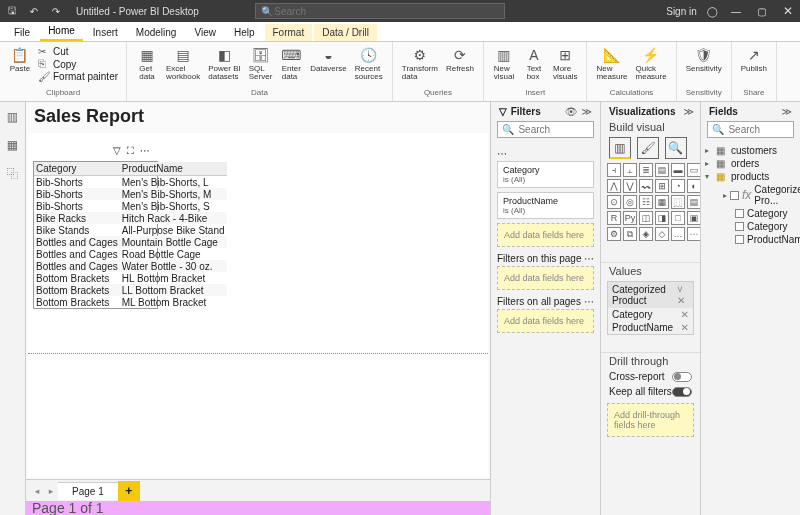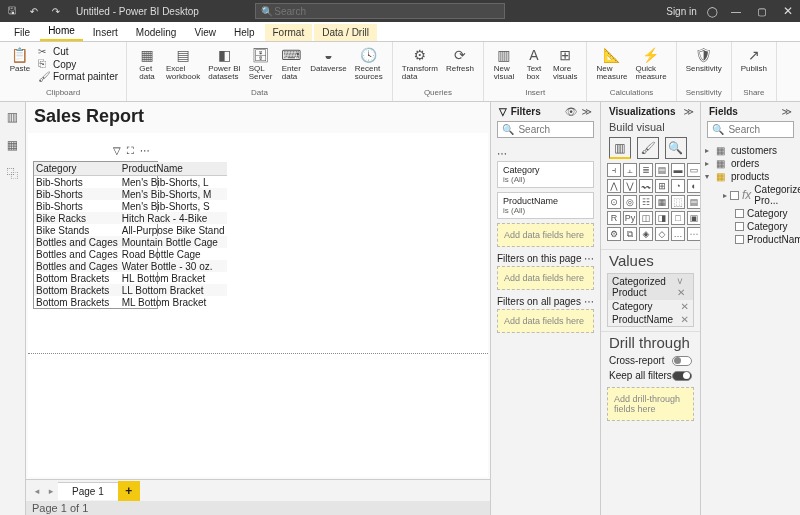--- a/index.html
+++ b/index.html
@@ -39,42 +39,42 @@
 .visual-tools span{font-size:10px;cursor:pointer}
 .vtable{width:100%;border-collapse:collapse;font-size:6.5px}
 .vtable th{background:#eee;border-bottom:1px solid #ccc;text-align:left;padding:1px 2px;font-weight:400}
 .vtable td{padding:0.5px 2px;white-space:nowrap;overflow:hidden}
 .vtable tr:nth-child(even) td{background:#f7f7f7}
 .dotted{position:absolute;left:0;right:0;top:220px;border-top:1px dotted #888}
 .page-tabs{height:22px;background:#f3f3f3;border-top:1px solid #ccc;display:flex;align-items:center;gap:0;padding-left:4px}
 .page-nav{width:14px;text-align:center;color:#888;cursor:pointer;font-size:9px}
 .page-tab{padding:3px 14px;background:#fff;border-top:1px solid #ccc;font-size:10px;cursor:pointer}
 .page-add{width:22px;height:20px;background:#f2c811;display:flex;align-items:center;justify-content:center;font-size:12px;cursor:pointer;font-weight:bold}
-.status{height:14px;background:#e5e5e5;font-size:11px;padding:0 6px;color:#555;display:flex;align-items:center}
+.status{height:14px;background:#f0abfc;font-size:14px;padding:0 6px;color:#555;display:flex;align-items:center}
 .panel{background:#f3f3f3;border-left:1px solid #ccc;display:flex;flex-direction:column}
 .panel-head{display:flex;align-items:center;gap:4px;padding:4px 8px;font-size:11px;font-weight:600}
 .panel-head .ph-spacer{flex:1}
 .panel-head .ph-ico{color:#555;font-size:10px;cursor:pointer;font-weight:normal}
 .filters{width:110px}
 .search-box{margin:0 6px 4px;border:1px solid #aaa;background:#fff;display:flex;align-items:center;padding:2px 4px;gap:4px}
 .search-box input{border:none;outline:none;width:100%;font-size:10px}
 .fsec{padding:2px 6px;font-size:9px;color:#555}
 .fsec-head{display:flex;justify-content:space-between;margin:4px 0 2px}
 .fcard{border:1px solid #ccc;background:#fff;padding:3px 5px;margin-bottom:4px}
 .fcard .fn{font-size:9px;color:#222}
 .fcard .fv{font-size:8px;color:#666}
 .fdrop{border:1px dashed #bbb;background:#fef9c3;padding:6px;text-align:left;color:#888;font-size:9px;margin-bottom:6px}
 .viz{width:100px}
 .viz-sub{padding:0 8px 4px;font-size:11px;color:#444}
 .viz-modes{display:flex;gap:6px;padding:0 8px 4px}
 .viz-modes .mode{width:22px;height:22px;border:1px solid #666;display:flex;align-items:center;justify-content:center;font-size:12px;cursor:pointer;color:#555}
 .viz-modes .mode.active{border-bottom:2px solid #f2c811}
 .viz-grid{display:grid;grid-template-columns:repeat(6,14px);gap:2px;padding:0 6px 6px}
 .viz-grid .vg{width:14px;height:14px;border:1px solid #888;background:#fff;font-size:9px;display:flex;align-items:center;justify-content:center;color:#555;cursor:pointer}
-.viz-section-head{padding:2px 8px;font-size:15px;color:#444;border-top:1px solid #ddd;margin-top:2px}
+.viz-section-head{padding:2px 8px;font-size:11px;color:#444;border-top:1px solid #ddd;margin-top:15px}
 .well{margin:2px 6px;border:1px solid #ccc;background:#84cc16;font-size:9px}
 .well-head{display:flex;justify-content:space-between;padding:2px 4px;background:#e4e4e4}
 .well-item{display:flex;justify-content:space-between;padding:1px 4px;background:#f0f0f0}
 .well-item .x{color:#888;cursor:pointer}
 .dt{padding:2px 8px;font-size:9px;display:flex;justify-content:space-between;align-items:center}
 .toggle{width:20px;height:10px;border:1px solid #888;border-radius:5px;position:relative;background:#fff;cursor:pointer}
 .toggle.on{background:#444}
 .toggle .knob{position:absolute;width:7px;height:7px;border-radius:50%;background:#888;top:0.5px;left:1px}
 .toggle.on .knob{left:auto;right:1px;background:#fff}
 .fields{width:100px}

